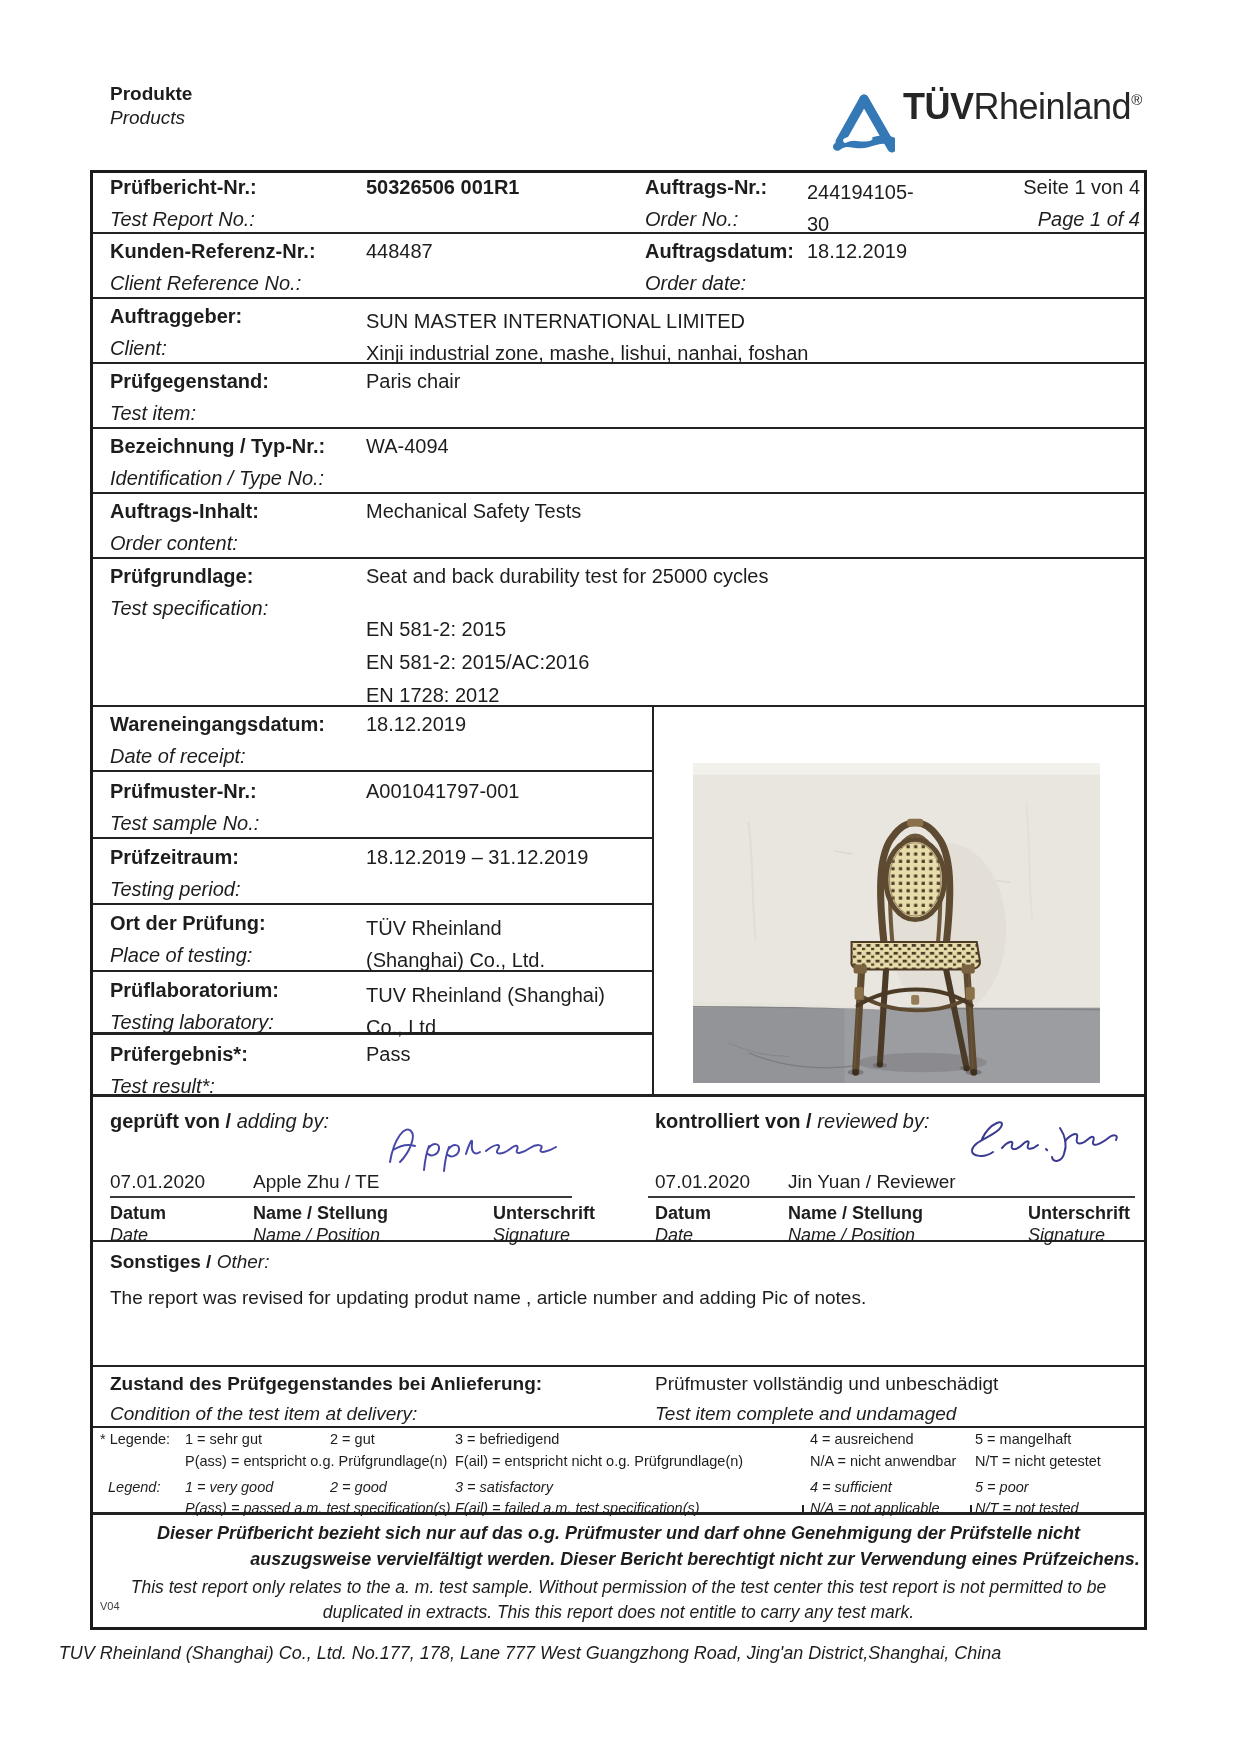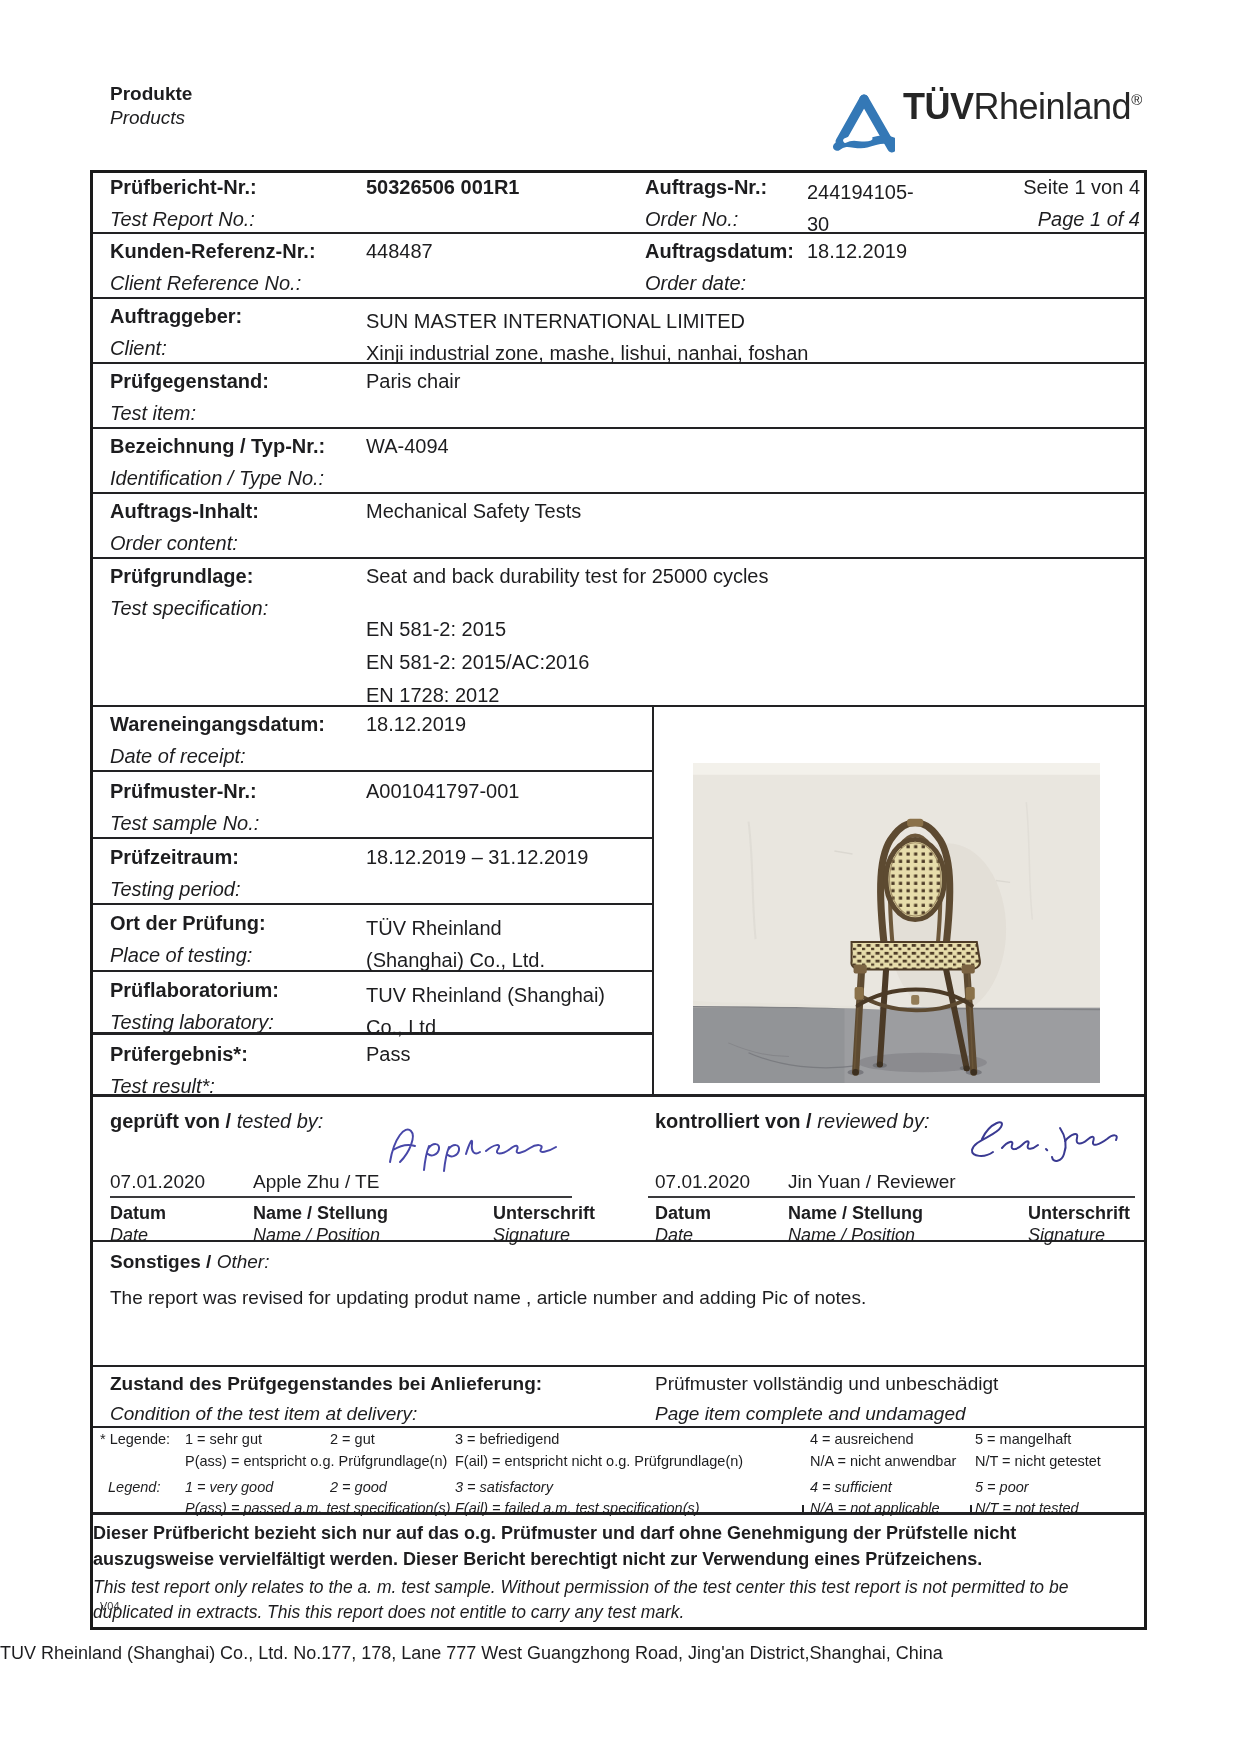--- a/index.html
+++ b/index.html
@@ -10,21 +10,21 @@
   .t20{font-size:20px;}
   .t19{font-size:19px;}
   .t17{font-size:18px;}
   .t14{font-size:14.5px;}
   .lh32{line-height:32px;}
   .hline{position:absolute;background:#222224;}
   .vline{position:absolute;background:#222224;}
   #doc-border{position:absolute;left:90px;top:170px;width:1057px;height:1460px;border:3px solid #1a1a1a;box-sizing:border-box;}
   #logo-text{position:absolute;left:903px;top:86px;font-size:36px;color:#262626;letter-spacing:-0.5px;white-space:nowrap;}
   #logo-text .reg{font-size:15px;vertical-align:14px;}
-  .center-block{}
+  .center-block{text-align:center;font-style:italic;}
 </style>
 </head>
 <body>
 
 <div class="abs b t19" style="left:110px;top:84px;">Produkte</div>
 <div class="abs i t19" style="left:110px;top:108px;">Products</div>
 
 <div class="abs" style="left:833px;top:76px;width:62px;height:62px;">
   <svg width="62" height="62" viewBox="0 0 60 60">
     <path d="M30,5 L57,52" stroke="var(--logo-blue)" stroke-width="9" stroke-linecap="round" fill="none"></path>
@@ -180,21 +180,21 @@
       <rect x="159" y="206" width="13" height="9" rx="2" fill="#7b6342" stroke="none"></rect>
       <rect x="266" y="206" width="13" height="9" rx="2" fill="#7b6342" stroke="none"></rect>
       <circle cx="161" cy="316" r="3.2" fill="#3c2f1f" stroke="none"></circle>
       <circle cx="278" cy="316" r="3.2" fill="#3c2f1f" stroke="none"></circle>
       <circle cx="185" cy="308" r="3" fill="#3c2f1f" stroke="none"></circle>
       <circle cx="271" cy="312" r="3" fill="#3c2f1f" stroke="none"></circle>
     </g>
   </svg>
 </div>
 
-<div class="abs t20" style="left:110px;top:1110px"><span class="b">geprüft von /</span><span class="i"> tested by:</span></div>
+<div class="abs t20" style="left:110px;top:1110px"><span class="b">geprüft von /</span><span class="i"> adding by:</span></div>
 <div class="abs t20" style="left:655px;top:1110px"><span class="b">kontrolliert von /</span><span class="i"> reviewed by:</span></div>
 
 <div class="abs" style="left:378px;top:1100px">
   <svg width="200" height="58" viewBox="0 0 200 58" fill="none" stroke-linecap="round">
     <g style="stroke:var(--sig-left)" stroke-width="2">
       <path d="M12,44 C16,20 27,7 33,13 C38,18 32,34 22,44 M15,32 C23,27 31,26 37,28"></path>
       <path d="M46,52 C47,42 49,33 51,28 M50,31 C55,24 62,25 61,31 C60,37 53,39 50,36 M66,53 C67,43 69,34 71,29 M70,32 C75,25 82,26 81,32 C80,38 73,40 70,37"></path>
       <path d="M88,36 C91,26 95,18 94,26 C93,33 96,38 102,34"></path>
       <path d="M108,33 C116,26 124,25 120,31 C116,37 124,37 132,31 C138,26 141,27 139,32 C137,37 145,35 152,30 C158,26 166,26 163,31 C160,36 170,34 178,29"></path>
     </g>
@@ -232,21 +232,21 @@
 <div class="abs i t17" style="left:655px;top:1226px">Date</div>
 <div class="abs i t17" style="left:788px;top:1226px">Name / Position</div>
 <div class="abs i t17" style="left:1028px;top:1226px">Signature</div>
 
 <div class="abs t19" style="left:110px;top:1252px"><span class="b">Sonstiges /</span><span class="i"> Other:</span></div>
 <div class="abs t19" style="left:110px;top:1288px">The report was revised for updating produt name , article number and adding Pic of notes.</div>
 
 <div class="abs b t19" style="left:110px;top:1374px">Zustand des Prüfgegenstandes bei Anlieferung:</div>
 <div class="abs i t19" style="left:110px;top:1404px">Condition of the test item at delivery:</div>
 <div class="abs t19" style="left:655px;top:1374px">Prüfmuster vollständig und unbeschädigt</div>
-<div class="abs i t19" style="left:655px;top:1404px">Page item complete and undamaged</div>
+<div class="abs i t19" style="left:655px;top:1404px">Test item complete and undamaged</div>
 
 <div class="abs t14" style="left:100px;top:1432px">* Legende:</div>
 <div class="abs t14" style="left:185px;top:1432px">1 = sehr gut</div>
 <div class="abs t14" style="left:330px;top:1432px">2 = gut</div>
 <div class="abs t14" style="left:455px;top:1432px">3 = befriedigend</div>
 <div class="abs t14" style="left:810px;top:1432px">4 = ausreichend</div>
 <div class="abs t14" style="left:975px;top:1432px">5 = mangelhaft</div>
 <div class="abs t14" style="left:185px;top:1454px">P(ass) = entspricht o.g. Prüfgrundlage(n)</div>
 <div class="abs t14" style="left:455px;top:1454px">F(ail) = entspricht nicht o.g. Prüfgrundlage(n)</div>
 <div class="abs t14" style="left:810px;top:1454px">N/A = nicht anwendbar</div>

